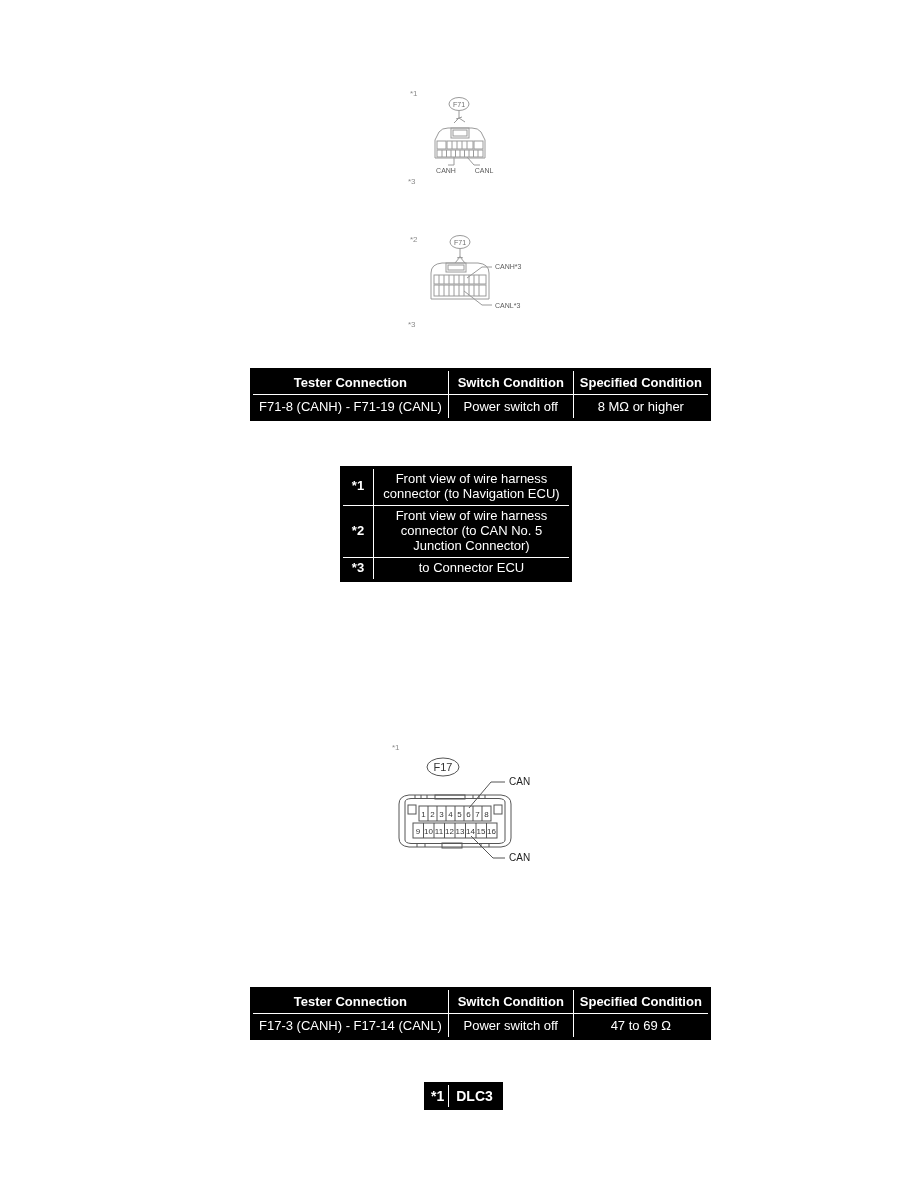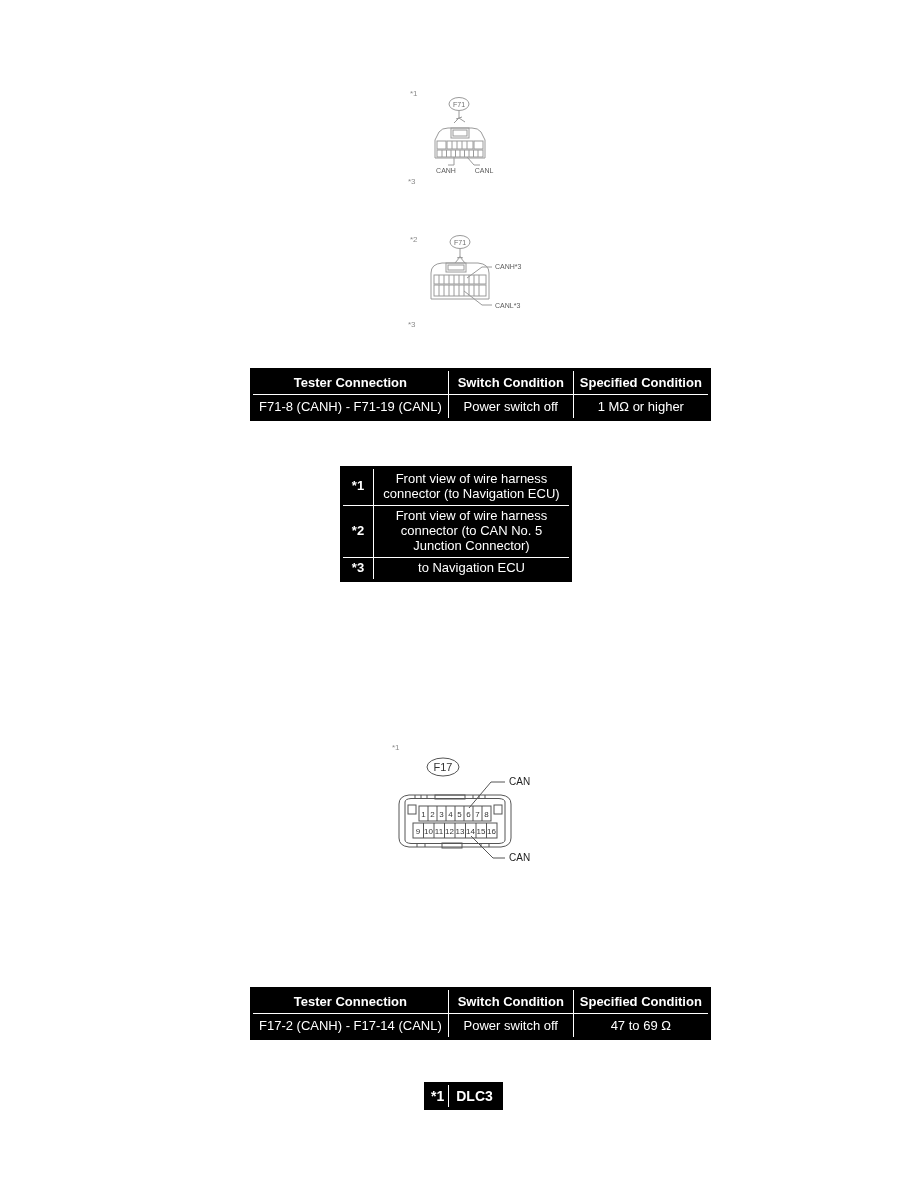--- a/index.html
+++ b/index.html
@@ -179,40 +179,40 @@
       <tr>
         <th class="col-a">Tester Connection</th>
         <th class="col-b">Switch Condition</th>
         <th class="col-c">Specified Condition</th>
       </tr>
     </thead>
     <tbody>
       <tr>
         <td class="col-a">F71-8 (CANH) - F71-19 (CANL)</td>
         <td class="col-b">Power switch off</td>
-        <td class="col-c">1 MΩ or higher</td>
+        <td class="col-c">8 MΩ or higher</td>
       </tr>
     </tbody>
   </table>
 </div>
 
 <div class="abs" style="left:340px; top:466px;">
   <table class="legend-box" style="width:232px;">
     <tbody>
       <tr>
         <td class="key">*1</td>
         <td class="val">Front view of wire harness connector (to Navigation ECU)</td>
       </tr>
       <tr>
         <td class="key">*2</td>
         <td class="val">Front view of wire harness connector (to CAN No. 5 Junction Connector)</td>
       </tr>
       <tr>
         <td class="key">*3</td>
-        <td class="val">to Navigation ECU</td>
+        <td class="val">to Connector ECU</td>
       </tr>
     </tbody>
   </table>
 </div>
 
 <div class="abs" style="left:392px; top:736px;">
   <span class="marker">*1</span>
 </div>
 
 <div class="abs" style="left:385px; top:752px;">
@@ -279,21 +279,21 @@
   <table class="spec-table">
     <thead>
       <tr>
         <th class="col-a">Tester Connection</th>
         <th class="col-b">Switch Condition</th>
         <th class="col-c">Specified Condition</th>
       </tr>
     </thead>
     <tbody>
       <tr>
-        <td class="col-a">F17-2 (CANH) - F17-14 (CANL)</td>
+        <td class="col-a">F17-3 (CANH) - F17-14 (CANL)</td>
         <td class="col-b">Power switch off</td>
         <td class="col-c">47 to 69 Ω</td>
       </tr>
     </tbody>
   </table>
 </div>
 
 <div class="abs" style="left:424px; top:1082px;">
   <table class="dlc-box">
     <tbody>

